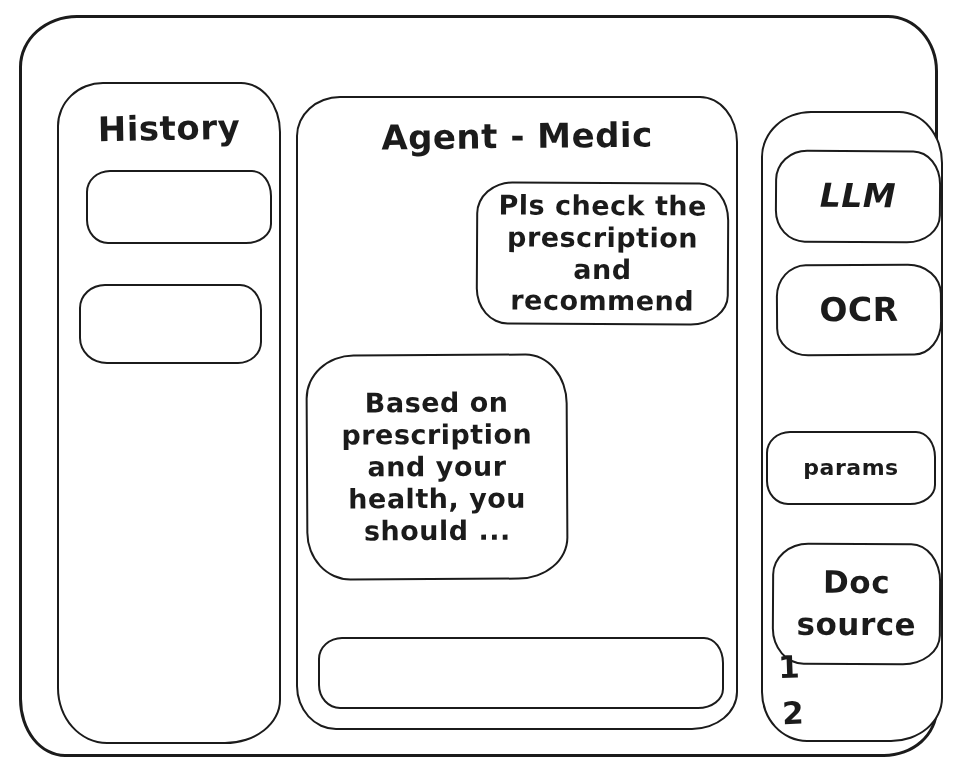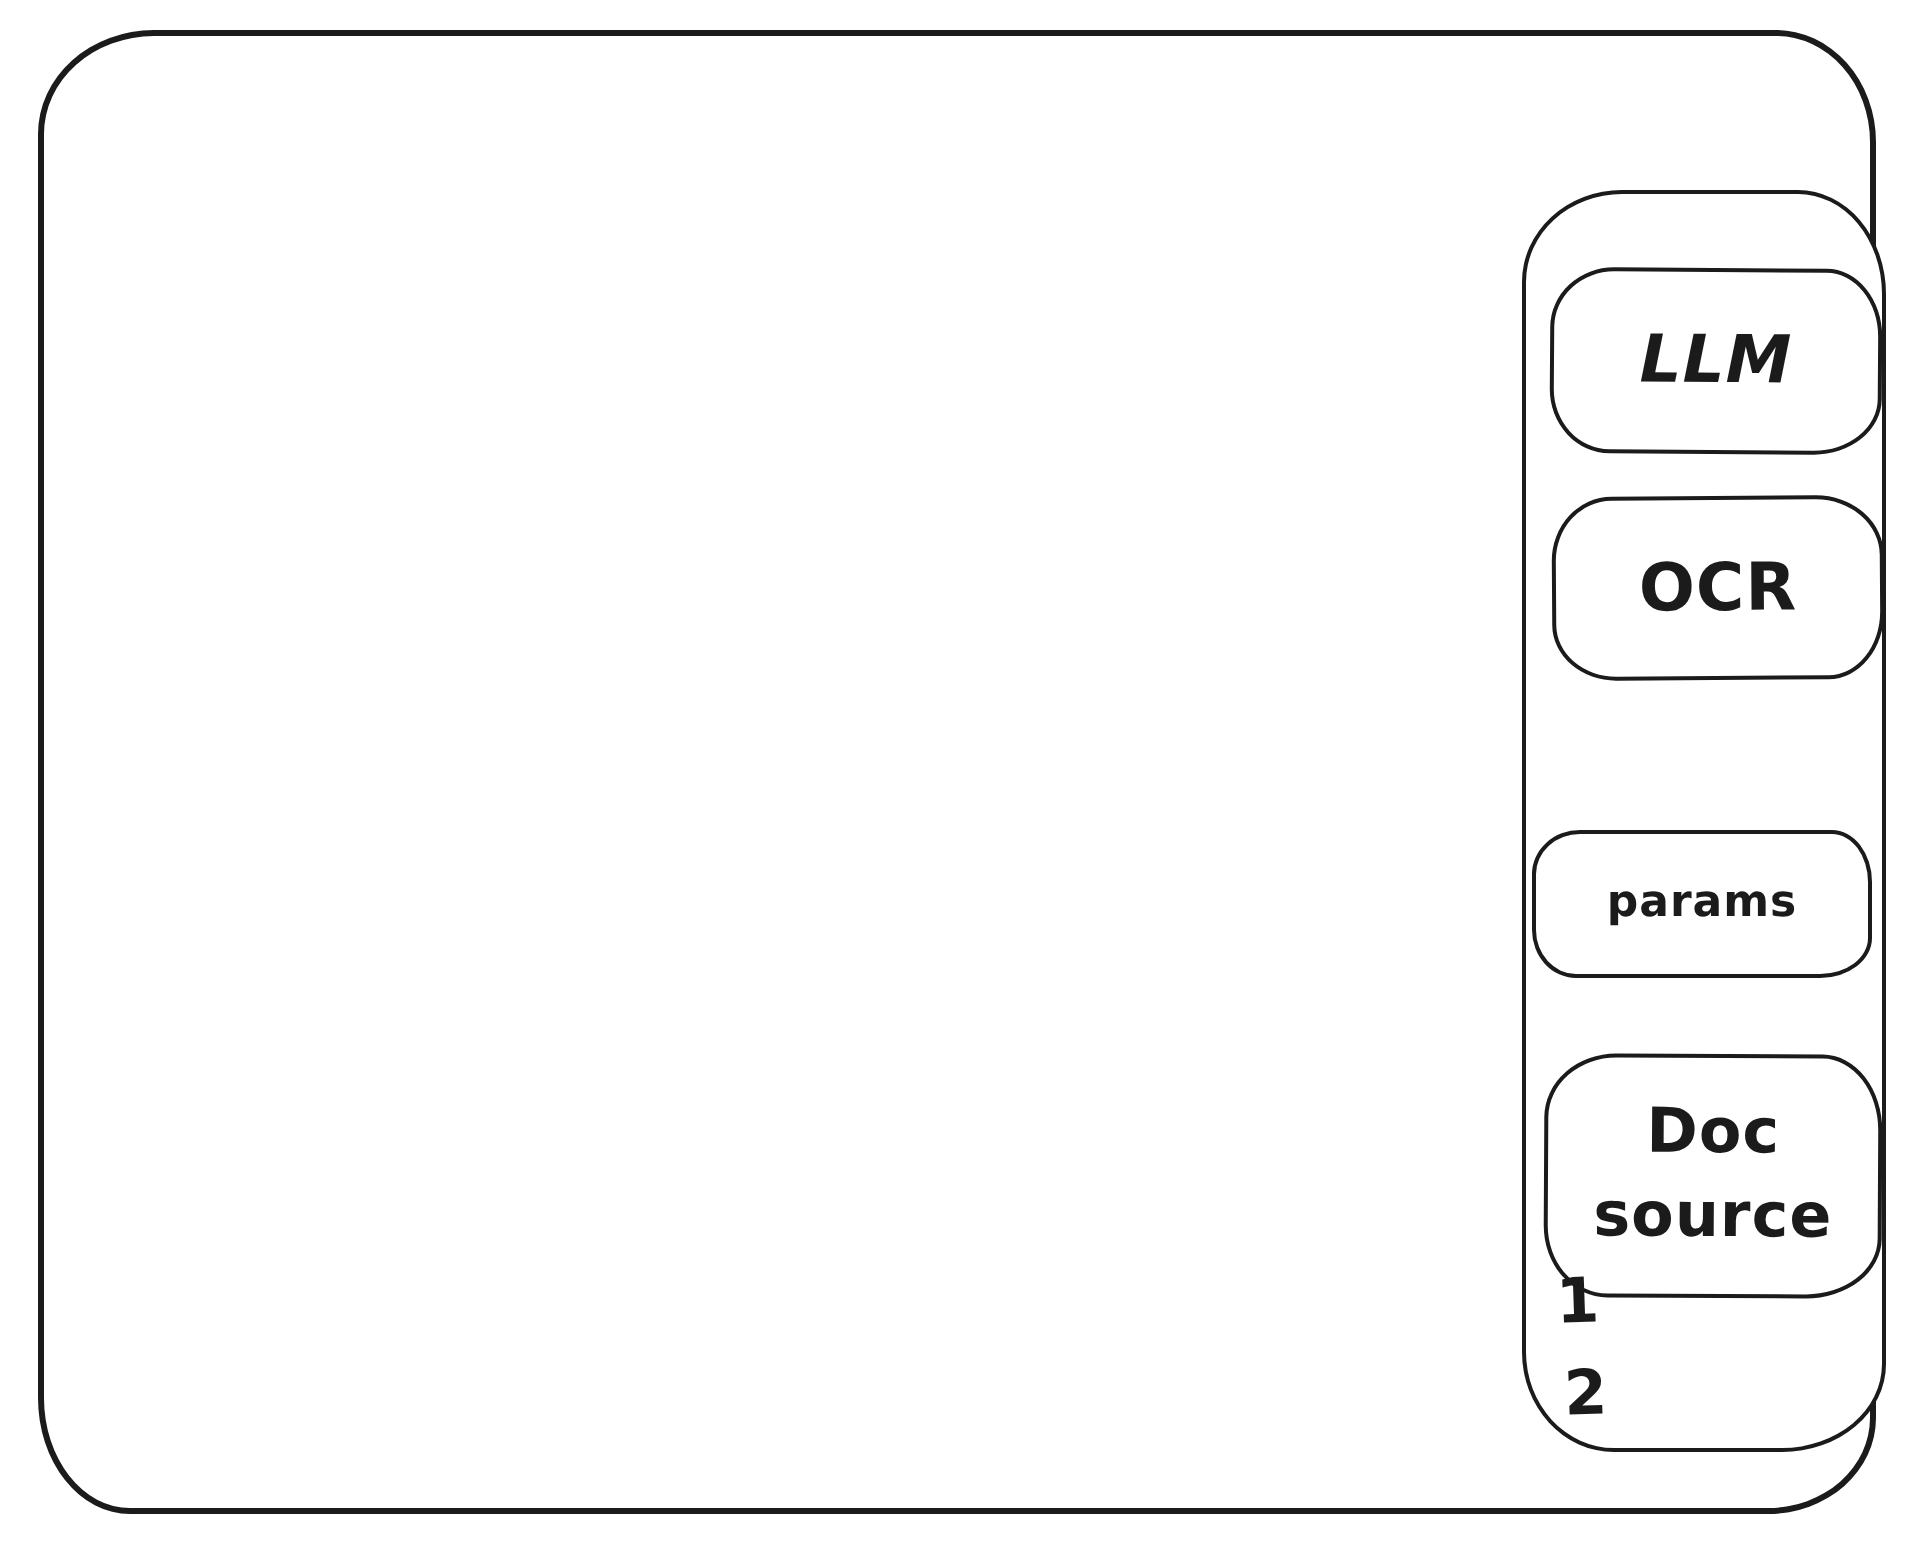--- a/index.html
+++ b/index.html
@@ -83,21 +83,21 @@
   .chat-input{
     left:20px;top:539px;width:406px;height:72px;
     border-radius:24px 20px 26px 22px / 22px 26px 20px 24px;
     font:inherit;font-size:26px;font-weight:bold;
     padding:0 18px;color:var(--ink);
     outline:none;
   }
 
   
   .tools-panel{
-    left:739px;top:77px;width:182px;height:631px;
+    left:739px;top:93px;width:182px;height:631px;
     border-radius:50px 44px 52px 46px / 46px 52px 44px 50px;
   }
   .tool-btn{
     display:flex;align-items:center;justify-content:center;
     text-align:center;
     font-size:33px;
     cursor:pointer;
   }
   .llm-btn{
     left:12px;top:37px;width:166px;height:93px;
@@ -129,21 +129,32 @@
     cursor:pointer;
   }
   .doc-item-1{left:15px;top:536px;}
   .doc-item-2{left:19px;top:582px;}
 </style>
 </head>
 <body>
 
 <div class="sketch frame">
 
+  <div class="sketch history-panel">
+    <div class="abs txt history-title">History</div>
+    <div class="sketch history-item-1"></div>
+    <div class="sketch history-item-2"></div>
+  </div>
 
+  <div class="sketch chat-panel">
+    <div class="abs txt chat-title">Agent - Medic</div>
+    <div class="sketch txt bubble user-bubble">Pls check the prescription and recommend</div>
+    <div class="sketch txt bubble agent-bubble">Based on prescription and your health, you should ...</div>
+    <input class="sketch chat-input" type="text" value="" style="">
+  </div>
 
   <div class="sketch tools-panel">
     <div class="sketch txt tool-btn llm-btn">LLM</div>
     <div class="sketch txt tool-btn ocr-btn">OCR</div>
     <div class="sketch txt tool-btn params-btn">params</div>
     <div class="sketch txt tool-btn doc-btn">Doc source</div>
     <div class="abs doc-item doc-item-1">1</div>
     <div class="abs doc-item doc-item-2">2</div>
   </div>
 

